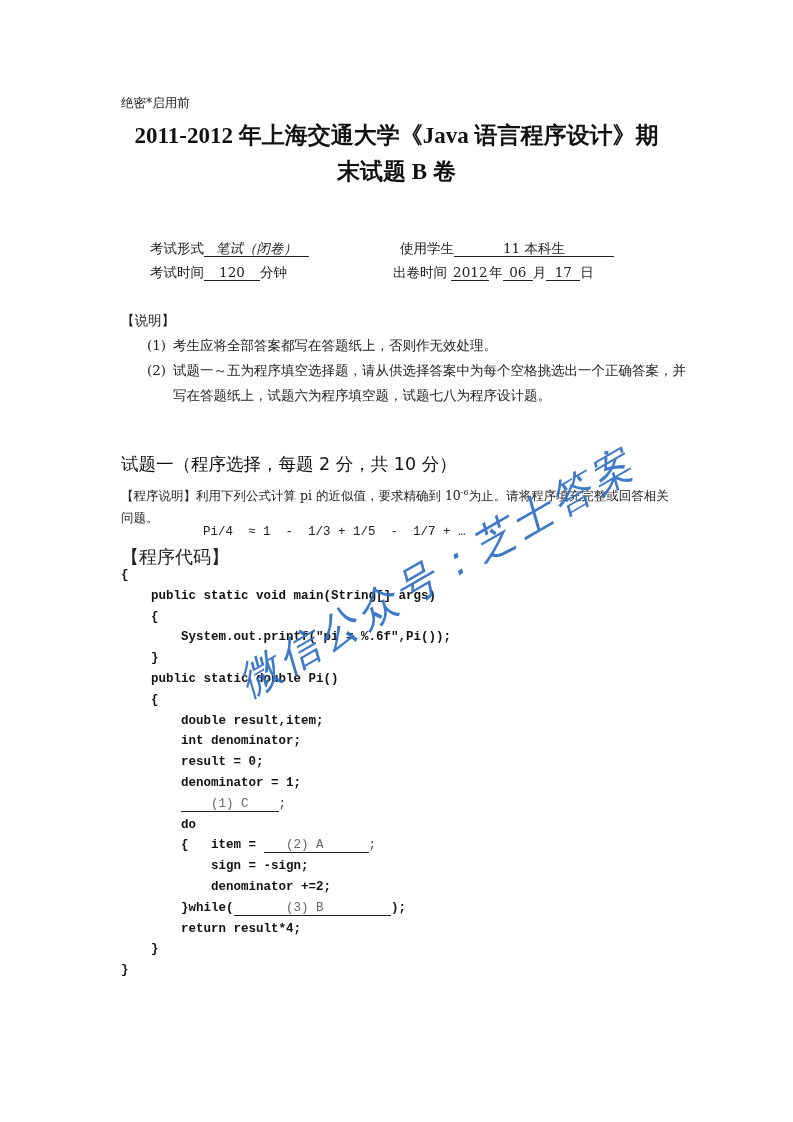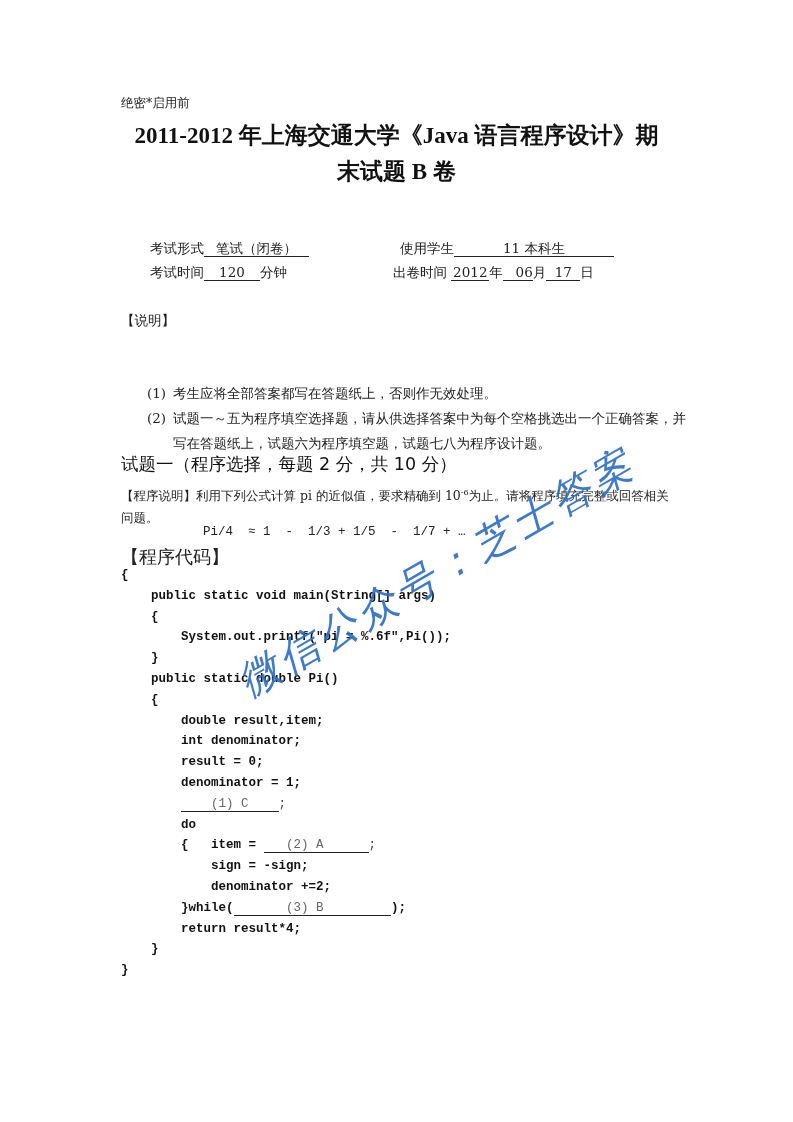--- a/index.html
+++ b/index.html
@@ -6,21 +6,21 @@
     body { width: 793px; height: 1122px; position: relative; overflow: hidden; color: #1a1a1a; font-family: "DejaVu Serif", "Liberation Serif", serif; }
     .page { position: absolute; left: 0; top: 0; width: 703px; height: 1122px; }
     .secret { position: absolute; left: 121px; top: 95px; font-size: 12.5px; color: #222; }
     .title { position: absolute; left: 100px; width: 593px; text-align: center; font-family: "Liberation Serif", "DejaVu Serif", serif; font-weight: bold; font-size: 23px; color: #111; }
     .title.l1 { top: 120px; }
     .title.l2 { top: 156px; }
     .term { position: absolute; left: 100px; width: 593px; top: 205px; text-align: center; font-size: 13px; color: #222; }
     .meta { position: absolute; font-size: 13.5px; color: #222; white-space: nowrap; }
     .u { display: inline-block; border-bottom: 1px solid #222; text-align: center; line-height: 15px; }
     .sect-head { position: absolute; left: 121px; top: 312px; font-size: 13.5px; }
-    .note { position: absolute; left: 147px; font-size: 13.5px; line-height: 25px; width: 540px; color: #222; margin-top: 48px; }
+    .note { position: absolute; left: 147px; font-size: 13.5px; line-height: 25px; width: 540px; color: #222; }
     .note .num { display: inline-block; width: 26px; }
     .q-title { position: absolute; left: 121px; top: 452px; font-family: "DejaVu Sans", "Liberation Sans", sans-serif; font-size: 17.5px; font-weight: normal; color: #111; }
     .desc { position: absolute; left: 121px; top: 482px; width: 560px; font-size: 12.5px; line-height: 22px; color: #222; }
     .formula { position: absolute; left: 203px; top: 525px; font-family: "Liberation Mono", "DejaVu Sans Mono", monospace; font-size: 12.5px; color: #222; white-space: pre; }
     .code-head { position: absolute; left: 121px; top: 545px; font-size: 18px; color: #222; }
     .code { position: absolute; left: 121px; top: 565px; font-family: "Liberation Mono", "DejaVu Sans Mono", monospace; font-weight: bold; font-size: 12.5px; color: #111; }
     .code .line { height: 20.8px; line-height: 20.8px; white-space: pre; }
     .blank { display: inline-block; border-bottom: 1px solid #222; font-weight: normal; color: #666; white-space: pre; line-height: 14px; }
     .semi { font-weight: normal; color: #444; }
     .watermark { position: absolute; left: 210px; top: 470px; font-family: "DejaVu Sans", sans-serif; color: #2f6fc4; font-size: 41px; transform-origin: left top; transform: rotate(-30deg) translate(-80px, 175px); white-space: nowrap; opacity: 0.92; font-style: italic; letter-spacing: 4px; pointer-events: none; }
@@ -29,31 +29,31 @@
 </head>
 <body>
 
 <div class="page">
 
   <div class="secret">绝密*启用前</div>
   <div class="title l1">2011-2012 年上海交通大学《Java 语言程序设计》期</div>
   <div class="title l2">末试题 B 卷</div>
 
   <div class="meta" style="left:150px; top:240px;">
-    <span>考试形式</span><span class="u" style="width:105px;">笔试（闭卷）</span>
+    <span>考试形式</span><span class="u" style="width:105px;font-style:italic;">笔试（闭卷）</span>
   </div>
   <div class="meta" style="left:400px; top:240px;">
     <span>使用学生</span><span class="u" style="width:160px;">11  本科生</span>
   </div>
   <div class="meta" style="left:150px; top:264px;">
     <span>考试时间</span><span class="u" style="width:56px;">120</span><span>分钟</span>
   </div>
   <div class="meta" style="left:393px; top:264px;">
     <span>出卷时间</span>
-    <span class="u" style="width:38px;">2012</span><span>年</span><span class="u" style="width:30px;text-align:right;">06</span><span>月</span><span class="u" style="width:34px;">17</span><span>日</span>
+    <span class="u" style="width:38px;">2012</span><span>年</span><span class="u" style="width:30px;">06</span><span>月</span><span class="u" style="width:34px;">17</span><span>日</span>
   </div>
 
   <div class="sect-head">【说明】</div>
   <div class="note" style="top:333px;">
     <span class="num">(1)</span><span>考生应将全部答案都写在答题纸上，否则作无效处理。</span>
   </div>
   <div class="note" style="top:358px;">
     <span class="num" style="float:left;">(2)</span>
       <span style="display:block; padding-left:26px;">试题一～五为程序填空选择题，请从供选择答案中为每个空格挑选出一个正确答案，并写在答题纸上，试题六为程序填空题，试题七八为程序设计题。</span>
   </div>

